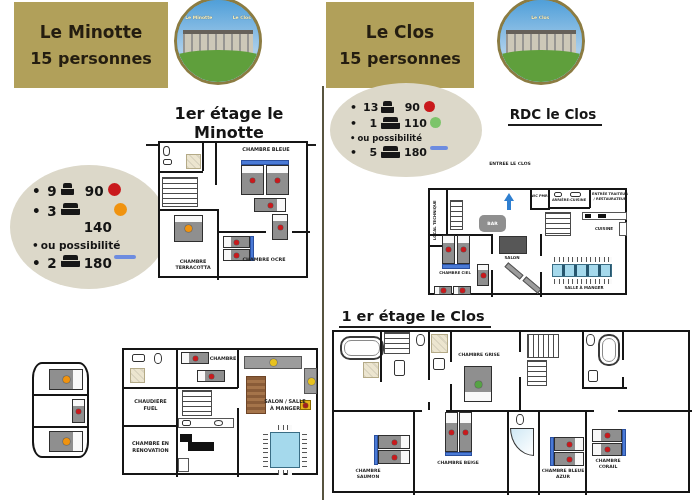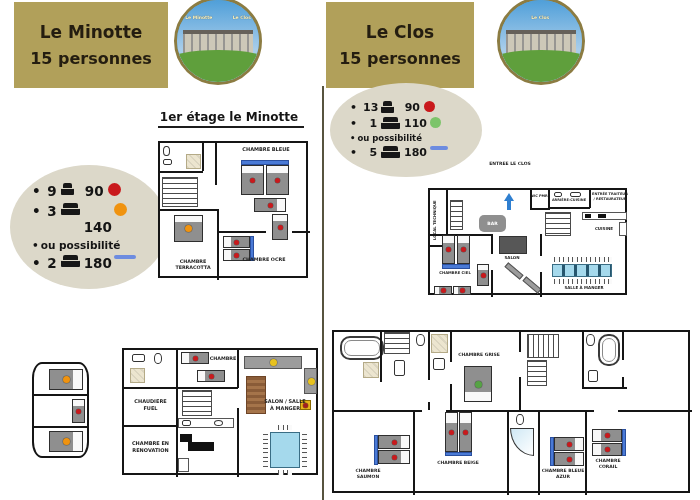--- a/index.html
+++ b/index.html
@@ -127,21 +127,21 @@
     </div>
     <div class="note blt">ou possibilité</div>
     <div class="brow blt">
       <span class="num" style="width:10px;">2</span>
       <span class="bicon wide"></span>
       <span class="num" style="width:26px;">180</span>
       <span class="mk dash"></span>
     </div>
   </div>
 
-  <div class="ptitle" style="left:146px;top:110px;width:170px;font-size:12px;">
+  <div class="ptitle" style="left:146px;top:104px;width:170px;font-size:16px;">
     <span>1er étage  le Minotte</span>
   </div>
 
   <div class="plan" style="left:158px;top:141px;width:150px;height:137px;">
     <div class="w" style="left:42px;top:0;width:1.5px;height:28px;"></div>
     <div class="w" style="left:0;top:28px;width:43px;height:1.5px;"></div>
     <div class="w" style="left:55px;top:0;width:1.5px;height:42px;"></div>
     <div class="wc" style="left:3px;top:3px;width:7px;height:10px;"></div>
     <div class="snk" style="left:3px;top:16px;width:9px;height:6px;"></div>
     <div class="shw" style="left:26px;top:11px;width:15px;height:15px;"></div>
@@ -242,20 +242,23 @@
     <div class="t2">15 personnes</div>
   </div>
 
   <div class="photo" style="left:497px;top:-3px;">
     <div class="sky"></div>
     <div class="house"></div>
     <div class="grass"></div>
     <div class="cap" style="left:38%;top:18%;">Le Clos</div>
   </div>
 
+  <div class="ptitle" style="left:496px;top:106px;width:118px;font-size:13.5px;">
+    <span>RDC le Clos</span>
+  </div>
 
   <div class="bub sm" style="left:330px;top:83px;width:132px;height:94px;">
     <div class="brow blt">
       <span class="num" style="width:14px;">13</span>
       <span class="bicon"></span>
       <span class="num" style="width:22px;">90</span>
       <span class="mk red"></span>
     </div>
     <div class="brow blt">
       <span class="num" style="width:14px;">1</span>
@@ -322,20 +325,23 @@
     <div class="sofa" style="left:74px;top:78px;width:20px;height:6px;transform:rotate(40deg);"></div>
     <div class="sofa" style="left:92px;top:92px;width:20px;height:6px;transform:rotate(40deg);"></div>
     <div class="w" style="left:110px;top:44px;width:1.5px;height:22px;"></div>
     <div class="w" style="left:110px;top:82px;width:1.5px;height:25px;"></div>
     <div class="chairs-h" style="left:124px;top:67px;width:58px;"></div>
     <div class="tbl dash" style="left:122px;top:74px;width:60px;height:13px;"></div>
     <div class="chairs-h" style="left:124px;top:89px;width:58px;"></div>
     <div class="lbl" style="left:132px;top:95px;width:44px;font-size:4px;">SALLE À MANGER</div>
   </div>
 
+  <div class="ptitle" style="left:332px;top:308px;width:166px;font-size:14.5px;">
+    <span>1 er étage  le Clos</span>
+  </div>
 
   <div class="plan" style="left:332px;top:330px;width:358px;height:163px;border-width:2.5px;">
     <div class="tub" style="left:6px;top:4px;width:44px;height:24px;"></div>
     <div class="shw" style="left:29px;top:30px;width:16px;height:16px;"></div>
     <div class="w" style="left:46px;top:0;width:1.5px;height:50px;"></div>
     <div class="st" style="left:50px;top:0;width:26px;height:22px;"></div>
     <div class="snk" style="left:60px;top:28px;width:11px;height:16px;"></div>
     <div class="wc" style="left:82px;top:2px;width:9px;height:12px;"></div>
     <div class="w" style="left:94px;top:0;width:1.5px;height:48px;"></div>
     <div class="w" style="left:94px;top:70px;width:1.5px;height:8px;"></div>

